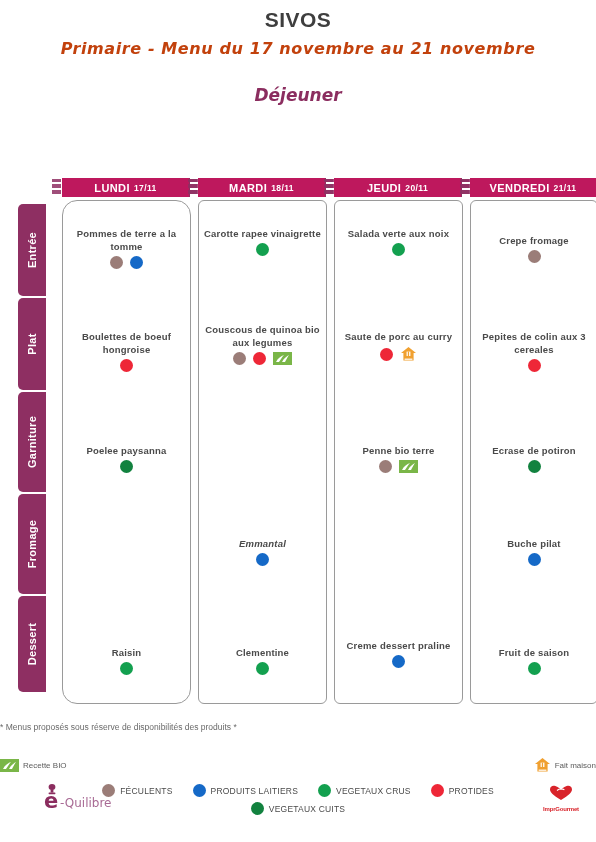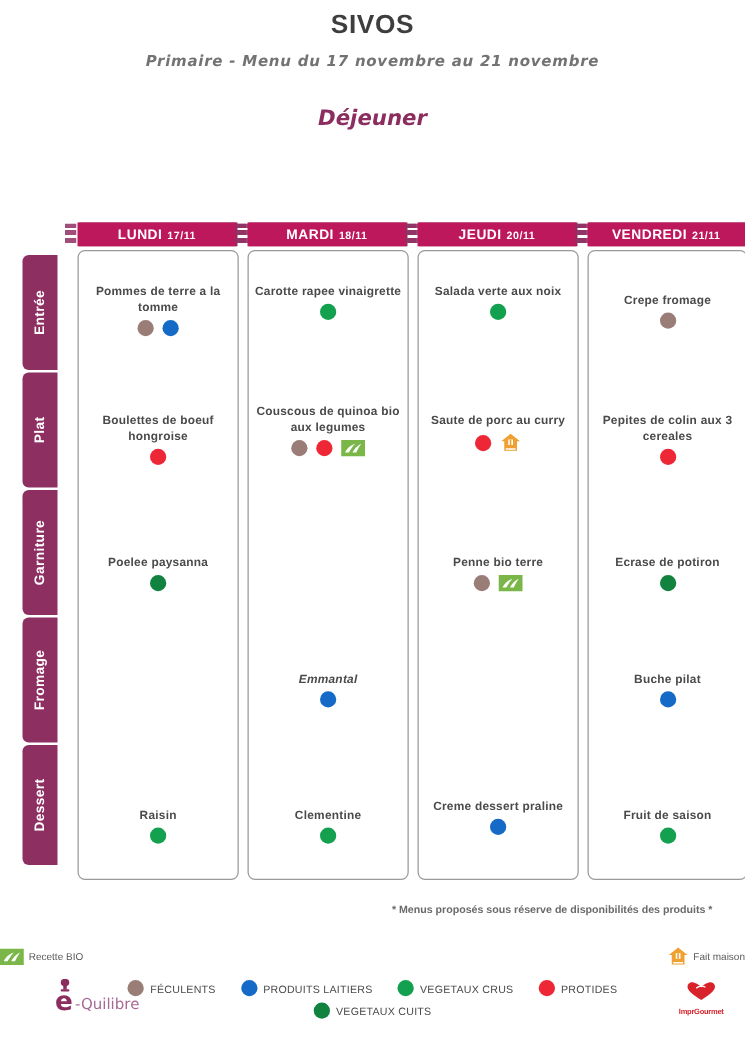--- a/index.html
+++ b/index.html
@@ -22,24 +22,24 @@
     text-align: center;
   }
   #sivos-title {
     font-size: 21px;
     font-weight: bold;
     color: #3e3e3e;
     letter-spacing: 0.5px;
     margin-top: 8px;
   }
   #menu-title {
-    font-size: 12px;
+    font-size: 16px;
     font-style: italic;
     font-weight: bold;
-    color: #737373;
+    color: #c2410c;
     line-height: 28px;
     padding: 3px 60px 0 60px;
     letter-spacing: 0.6px;
     font-family: "DejaVu Sans", sans-serif;
   }
   #meal-title {
     font-size: 17px;
     font-style: italic;
     font-weight: bold;
     color: #8b2d5f;
@@ -170,26 +170,24 @@
     overflow: hidden;
   }
   .bio-badge svg { position: absolute; left: 2px; top: 1px; }
 
   
   .maison-icon { display: inline-block; width: 17px; height: 16px; }
 
   
   #disclaimer {
     position: absolute;
-    left: 0; right: 26px;
+    left: 0; right: 6px;
     top: 722px;
-    text-align: right;
     font-size: 8.5px;
     color: #6a6a6a;
-    font-weight: bold;
   }
   #symbol-legend {
     position: absolute;
     left: 0; right: 0;
     top: 757px;
     display: flex;
     justify-content: space-between;
     align-items: center;
     gap: 26px;
     font-size: 8px;
@@ -307,21 +305,21 @@
   <div class="cat-tab" style="top:214px;height:100px;">
     <span>Garniture</span>
   </div>
   <div class="cat-tab" style="top:316px;height:100px;">
     <span>Fromage</span>
   </div>
   <div class="cat-tab" style="top:418px;height:96px;">
     <span>Dessert</span>
   </div>
 
-  <div class="day-col" style="left:44px;width:127px;">
+  <div class="day-col" style="left:44px;width:127px;border-radius:15px;">
     <div class="dish" style="left:0;right:0;top:26px;">
       <span class="dish-name">Pommes de terre a la tomme</span>
       <span class="markers">
         <i class="dot feculents"></i>
         <i class="dot laitiers"></i>
       </span>
     </div>
     <div class="dish" style="left:0;right:0;top:243px;">
       <span class="dish-name">Poelee paysanna</span>
       <span class="markers">

